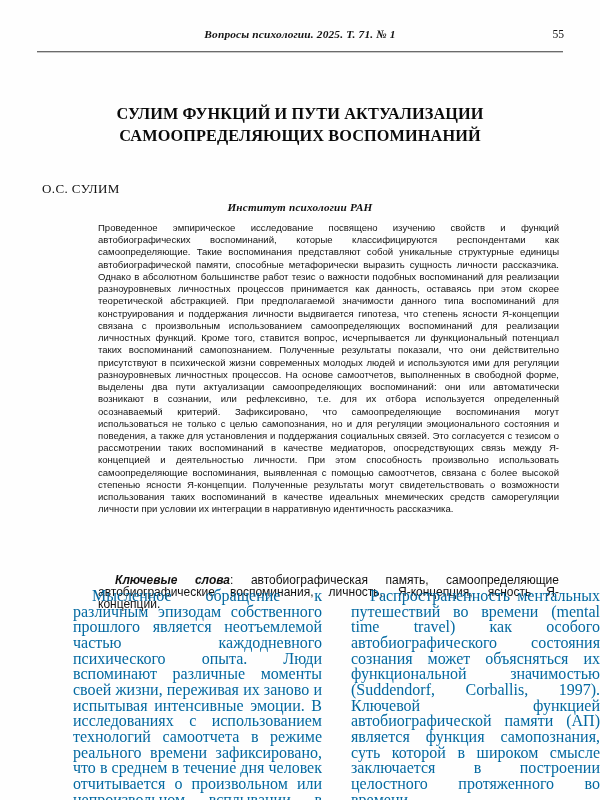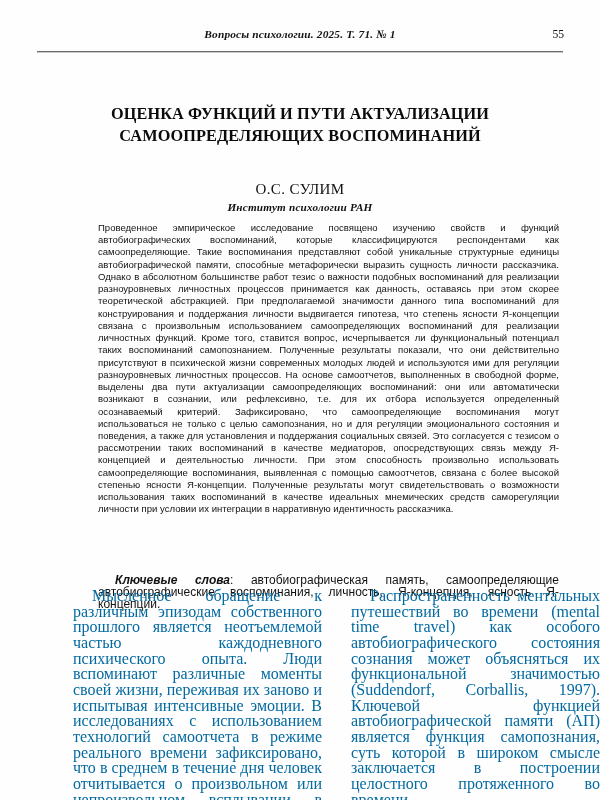--- a/index.html
+++ b/index.html
@@ -84,24 +84,24 @@
     letter-spacing: 0.1px;
     color: #0b0b0b;
   }
   .title .ln { display: block; white-space: nowrap; }
 
   .author {
     position: absolute;
     left: 42px;
     top: 181px;
     width: 516px;
-    text-align: center;
+    text-align: left;
     font-family: "Liberation Serif", serif;
     font-weight: normal;
-    font-size: 15px;
+    font-size: 13px;
     letter-spacing: 0.4px;
     color: #111111;
   }
   .affil {
     position: absolute;
     left: 42px;
     top: 195px;
     width: 516px;
     text-align: center;
     font-family: "Liberation Serif", serif;
@@ -179,21 +179,21 @@
 
 <div class="page">
 
   <div class="runhead">
     <div class="runhead-title">Вопросы психологии. 2025. Т. 71. № 1</div>
     <div class="runhead-page">55</div>
   </div>
   <div class="runhead-rule"></div>
 
   <div class="title">
-    <span class="ln">ОЦЕНКА ФУНКЦИЙ И ПУТИ АКТУАЛИЗАЦИИ</span>
+    <span class="ln">СУЛИМ ФУНКЦИЙ И ПУТИ АКТУАЛИЗАЦИИ</span>
     <span class="ln">САМООПРЕДЕЛЯЮЩИХ ВОСПОМИНАНИЙ</span>
   </div>
 
   <div class="author">О.С. СУЛИМ</div>
   <div class="affil">Институт психологии РАН</div>
 
   <div class="abstract">Проведенное эмпирическое исследование посвящено изучению свойств и функций автобиографических воспоминаний, которые классифицируются респондентами как самоопределяющие. Такие воспоминания представляют собой уникальные структурные единицы автобиографической памяти, способные метафорически выразить сущность личности рассказчика. Однако в абсолютном большинстве работ тезис о важности подобных воспоминаний для реализации разноуровневых личностных процессов принимается как данность, оставаясь при этом скорее теоретической абстракцией. При предполагаемой значимости данного типа воспоминаний для конструирования и поддержания личности выдвигается гипотеза, что степень ясности Я-концепции связана с произвольным использованием самоопределяющих воспоминаний для реализации личностных функций. Кроме того, ставится вопрос, исчерпывается ли функциональный потенциал таких воспоминаний самопознанием. Полученные результаты показали, что они действительно присутствуют в психической жизни современных молодых людей и используются ими для регуляции разноуровневых личностных процессов. На основе самоотчетов, выполненных в свободной форме, выделены два пути актуализации самоопределяющих воспоминаний: они или автоматически возникают в сознании, или рефлексивно, т.е. для их отбора используется определенный осознаваемый критерий. Зафиксировано, что самоопределяющие воспоминания могут использоваться не только с целью самопознания, но и для регуляции эмоционального состояния и поведения, а также для установления и поддержания социальных связей. Это согласуется с тезисом о рассмотрении таких воспоминаний в качестве медиаторов, опосредствующих связь между Я-концепцией и деятельностью личности. При этом способность произвольно использовать самоопределяющие воспоминания, выявленная с помощью самоотчетов, связана с более высокой степенью ясности Я-концепции. Полученные результаты могут свидетельствовать о возможности использования таких воспоминаний в качестве идеальных мнемических средств саморегуляции личности при условии их интеграции в нарративную идентичность рассказчика.</div>
 
   <div class="keywords">
     <span class="kw-label">Ключевые слова</span><span>: автобиографическая память, самоопределяющие автобиографические воспоминания, личность, Я-концепция, ясность Я-концепции.</span>

